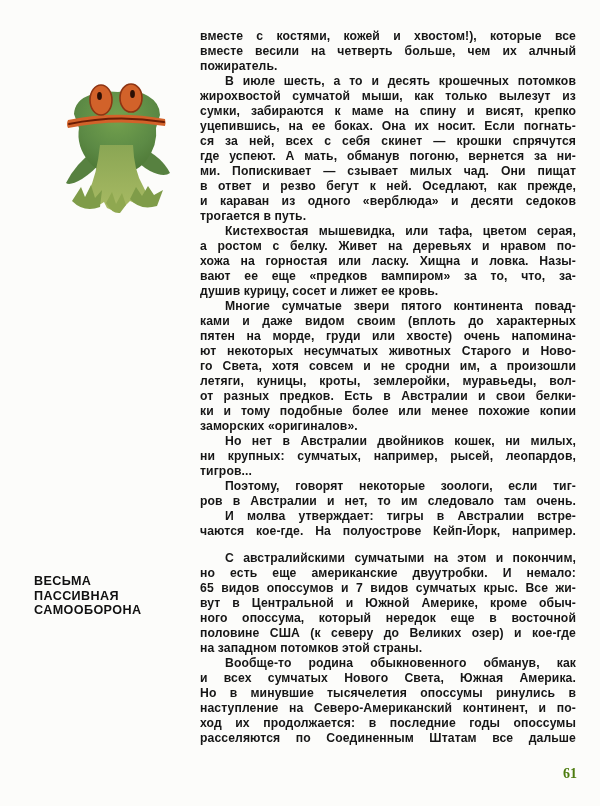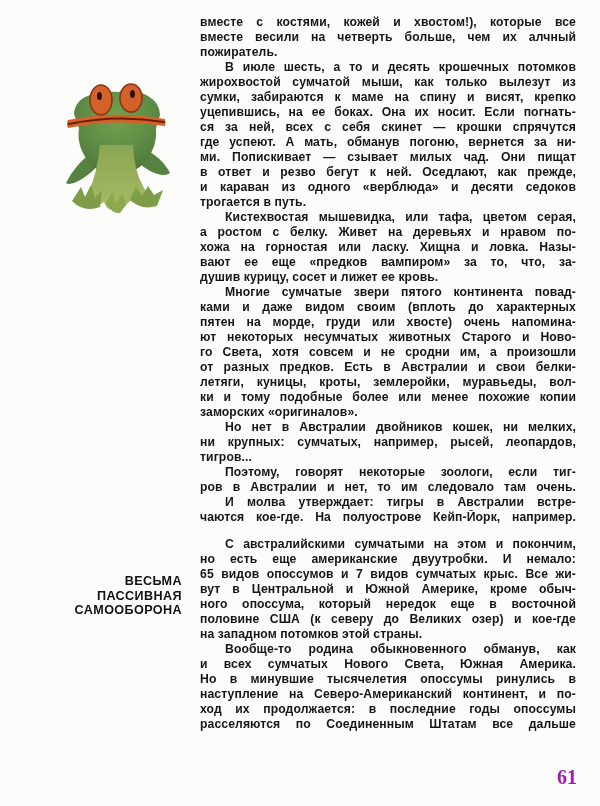--- a/index.html
+++ b/index.html
@@ -10,53 +10,52 @@
     color: #161616;
   }
   .page {
     position: relative;
     width: 600px; height: 806px;
     overflow: hidden;
     background: #fcfcfa;
   }
   .text-column {
     position: absolute;
-    left: 200px; top: 15px; width: 376px;
+    left: 200px; top: 29px; width: 376px;
     font-size: 12.2px;
     font-weight: 700;
     line-height: 15px;
     letter-spacing: 0.1px;
   }
   .para { margin: 0; }
   .line {
     text-align: justify;
     text-align-last: justify;
     height: 15px;
     overflow: hidden;
   }
   .line.lastline { text-align-last: left; }
   .line.indent { text-indent: 25px; }
   .section + .section { margin-top: 12px; }
   .side-heading {
     position: absolute;
     left: 34px; top: 574px; width: 148px;
-    text-align: right;
     font-size: 12.6px;
     font-weight: 700;
     line-height: 14.6px;
     letter-spacing: 0.4px;
     color: #111;
   }
   .page-number {
     position: absolute;
     top: 766px; right: 23px;
     font-family: "Liberation Serif", "DejaVu Serif", serif;
     font-weight: 700;
-    font-size: 20px;
-    color: #a21caf;
+    font-size: 14px;
+    color: #4d7c0f;
   }
   .frog-wrap {
     position: absolute;
     left: 64px; top: 83px;
     width: 108px; height: 138px;
   }
 </style>
 </head>
 <body>
 
@@ -128,27 +127,27 @@
           <div class="line">хожа на горностая или ласку. Хищна и ловка. Назы-</div>
           <div class="line">вают ее еще «предков вампиром» за то, что, за-</div>
           <div class="line lastline">душив курицу, сосет и лижет ее кровь.</div>
         </div>
         <div class="para">
           <div class="line indent">Многие сумчатые звери пятого континента повад-</div>
           <div class="line">ками и даже видом своим (вплоть до характерных</div>
           <div class="line">пятен на морде, груди или хвосте) очень напомина-</div>
           <div class="line">ют некоторых несумчатых животных Старого и Ново-</div>
           <div class="line">го Света, хотя совсем и не сродни им, а произошли</div>
+          <div class="line">летяги, куницы, кроты, землеройки, муравьеды, вол-</div>
           <div class="line">от разных предков. Есть в Австралии и свои белки-</div>
-          <div class="line">летяги, куницы, кроты, землеройки, муравьеды, вол-</div>
           <div class="line">ки и тому подобные более или менее похожие копии</div>
           <div class="line lastline">заморских «оригиналов».</div>
         </div>
         <div class="para">
-          <div class="line indent">Но нет в Австралии двойников кошек, ни мелких,</div>
+          <div class="line indent">Но нет в Австралии двойников кошек, ни милых,</div>
           <div class="line">ни крупных: сумчатых, например, рысей, леопардов,</div>
           <div class="line lastline">тигров...</div>
         </div>
         <div class="para">
           <div class="line indent">Поэтому, говорят некоторые зоологи, если тиг-</div>
           <div class="line">ров в Австралии и нет, то им следовало там очень.</div>
         </div>
         <div class="para">
           <div class="line indent">И молва утверждает: тигры в Австралии встре-</div>
           <div class="line">чаются кое-где. На полуострове Кейп-Йорк, например.</div>

